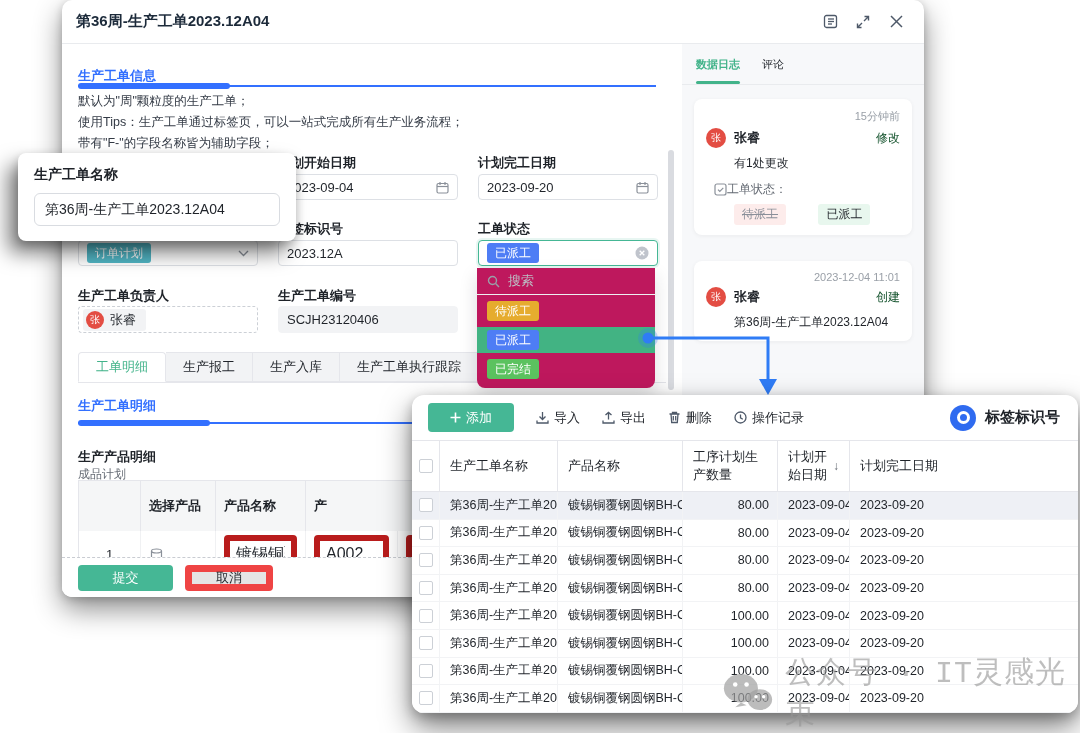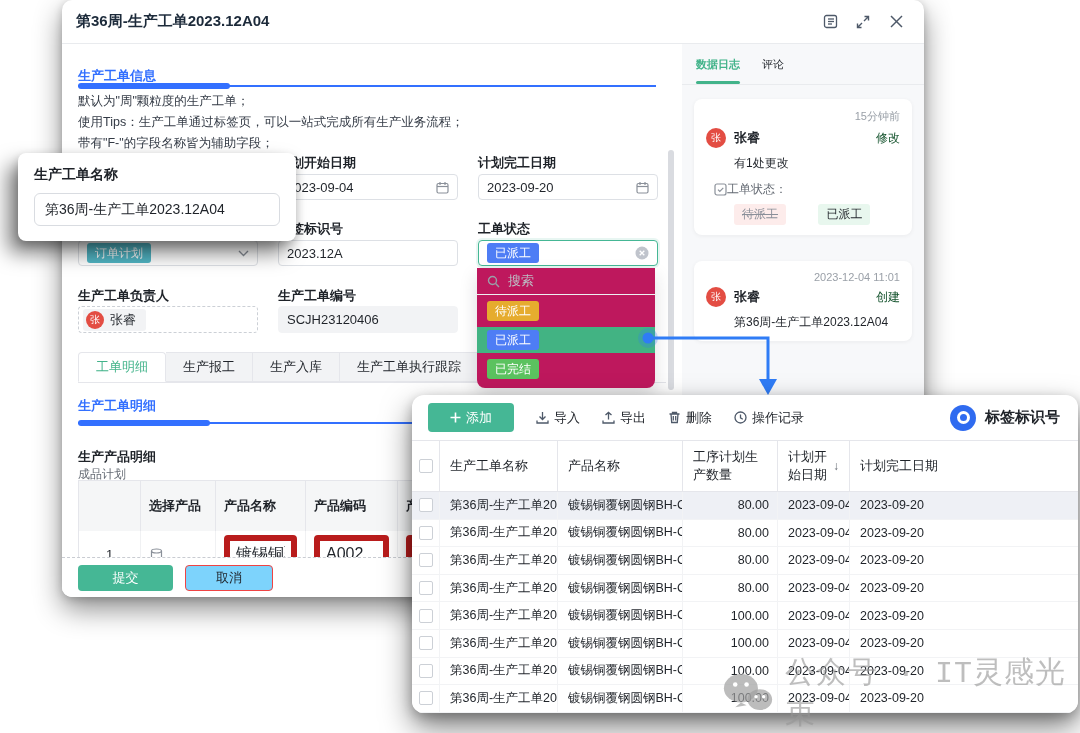--- a/index.html
+++ b/index.html
@@ -58,21 +58,21 @@
   .mini-head > div:last-child { border-right:none; }
   .mini-row { display:grid; grid-template-columns:62px 75px 90px 92px 1fr; height:46px; background:#fff; }
   .mini-row > div { display:flex; align-items:center; padding:0 8px; font-size:13px; border-right:1px solid #f0f1f3; }
   .mini-input { width:100%; height:38px; border:6px solid #b91c1c; border-radius:4px; font-size:16px; padding:0 6px;
                 font-family:"Liberation Sans",sans-serif; color:#1f2329; }
 
   .form-footer { position:absolute; left:0; right:0; bottom:0; height:40px; background:#fff; border-top:1px dashed #c9ccd2;
                  display:flex; align-items:center; gap:12px; padding:0 16px; border-bottom-left-radius:10px; }
   .btn { height:26px; border-radius:4px; font-size:13px; display:flex; align-items:center; justify-content:center; cursor:pointer; }
   .btn.primary { width:95px; background:#45b795; color:#fff; }
-  .btn.plain { width:88px; background:#7dd3fc; border:1px solid #ef4444; color:#1f2329;text-align:right; }
+  .btn.plain { width:88px; background:#e5e5e5; border:7px solid #ef4444; color:#1f2329;text-align:right; }
 
   .scroll-thumb { position:absolute; right:8px; top:106px; width:6px; height:240px; background:#d9dbe0; border-radius:3px; }
 
   
   .sidebar { width:242px; height:100%; background:#f7f8fa; border-bottom-right-radius:10px; display:flex; flex-direction:column; }
   .side-tabs { height:41px; display:flex; align-items:center; gap:22px; padding:0 14px; border-bottom:1px solid #e9ebee; }
   .side-tab { font-size:11px; color:#1f2329; position:relative; height:100%; display:flex; align-items:center; cursor:pointer; }
   .side-tab.active { color:#42b38a; font-weight:bold; }
   .side-tab.active::after { content:""; position:absolute; left:0; bottom:0; width:100%; height:3px; background:#42b38a; border-radius:2px; }
   .cards { padding:14px 12px; display:flex; flex-direction:column; gap:26px; }
@@ -253,21 +253,20 @@
           <div class="thick" style="width:132px;"></div>
       </div>
       <div class="abs flabel" style="left:16px; top:404px;">生产产品明细</div>
       <div class="abs" style="left:16px; top:422px; font-size:12px; color:#646a73;">成品计划</div>
 
       <div class="mini-table">
         <div class="mini-head">
           <div></div>
           <div>选择产品</div>
           <div>产品名称</div>
-          <div>产品编码</div>
           <div>产</div>
         </div>
         <div class="mini-row">
           <div style="justify-content:center;">1</div>
           <div>
             <svg class="ic" width="15" height="13" viewBox="0 0 15 13" fill="none" stroke="#8a9099" stroke-width="1.2">
               <ellipse cx="7.5" cy="3" rx="5" ry="2"></ellipse>
                 <path d="M2.5 3v6c0 1.1 2.2 2 5 2s5-.9 5-2V3"></path>
               </svg>
           </div>

